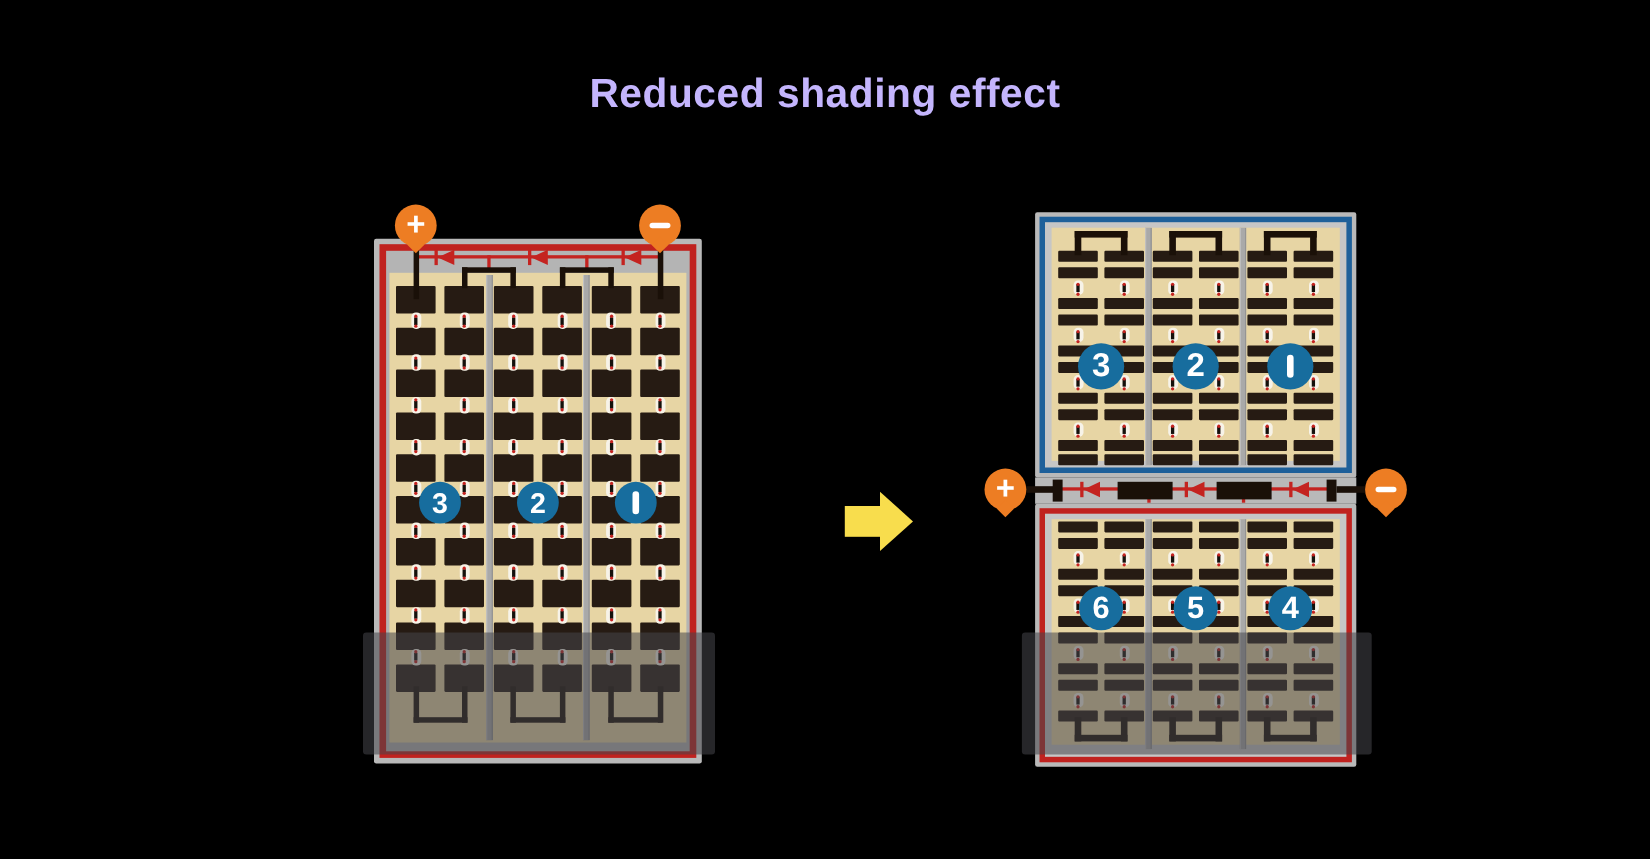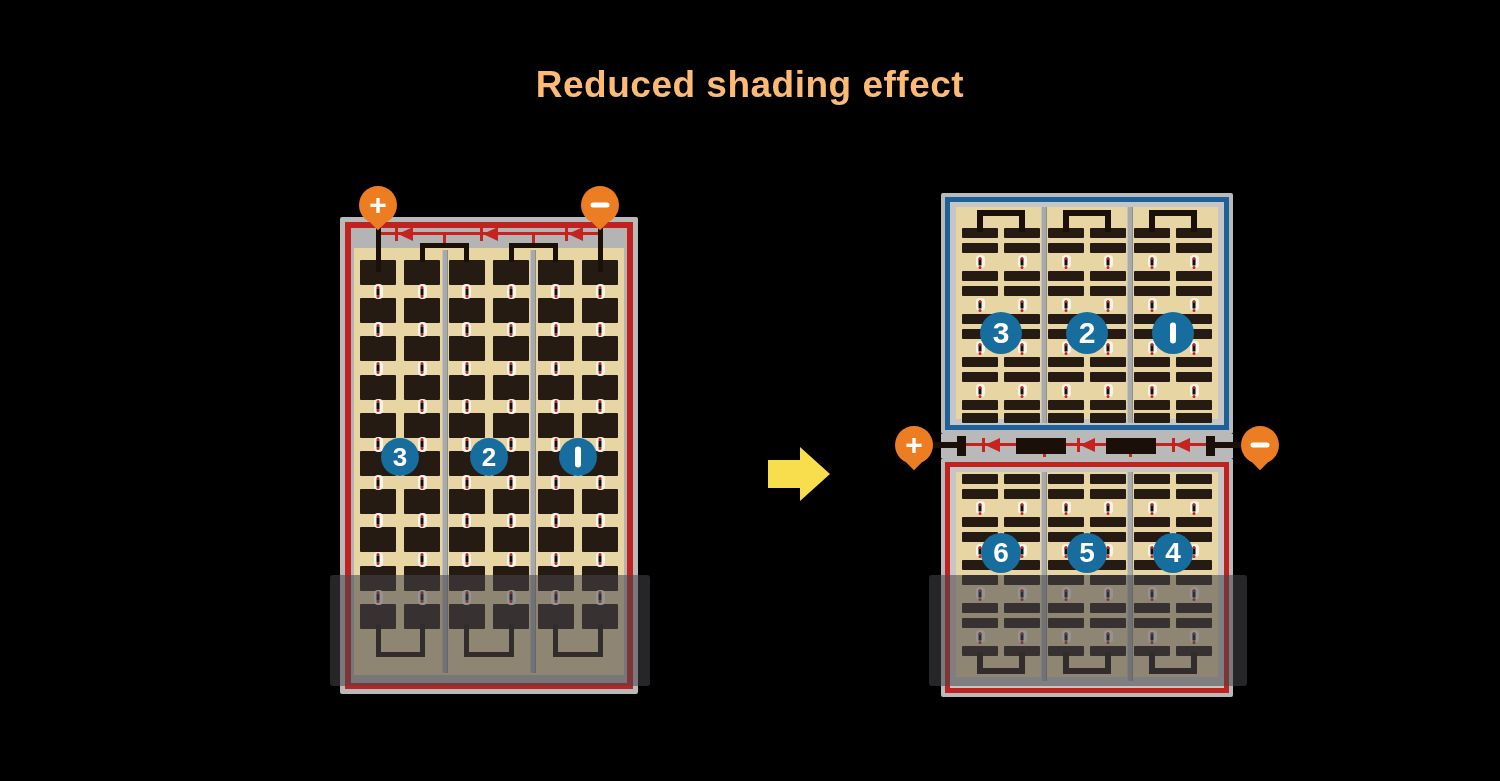--- a/index.html
+++ b/index.html
@@ -4,21 +4,21 @@
 <style>
   :root{
     --background:#000000; --panel_frame_gray:#b9b9b9; --series_red:#c0221f;
     --parallel_blue:#1e609a; --cell_tan:#e7d5a4; --cell_dark:#261b13;
     --terminal_orange:#ed7d23; --number_circle_blue:#176d9e; --diode_red:#c42320;
     --arrow_yellow:#f8dd4d; --wire_black:#1a1008; --shade_overlay:rgba(70,70,74,0.55);
   }
   html,body{margin:0;padding:0;background:#000;}
   #scene{position:relative;width:1500px;height:781px;background:var(--background);
          overflow:hidden;font-family:"Liberation Sans",sans-serif;}
-  .title{position:absolute;top:64px;left:0;width:100%;text-align:center;color:#fdba74;
+  .title{position:absolute;top:64px;left:0;width:100%;text-align:center;color:#c4b5fd;
          font-size:37px;font-weight:bold;letter-spacing:.5px;}
   .panel-outer{position:absolute;background:var(--panel_frame_gray);border-radius:2px;}
   .panel-border{position:absolute;left:5px;top:5px;right:5px;bottom:5px;
                 background:#b4b4b4;border:6px solid var(--series_red);}
   .panel-border.thin{left:4px;top:4px;right:4px;bottom:4px;border-width:5px;background:#c6c6c6;}
   .panel-border.blue{border-color:var(--parallel_blue);}
   .panel-tan{position:absolute;background:var(--cell_tan);}
   .bus-strip{position:absolute;background:var(--panel_frame_gray);}
   .cell,.strip{position:absolute;background:var(--cell_dark);z-index:3;border-radius:1px;}
   .divider{position:absolute;background:#a9a9a9;z-index:2;

